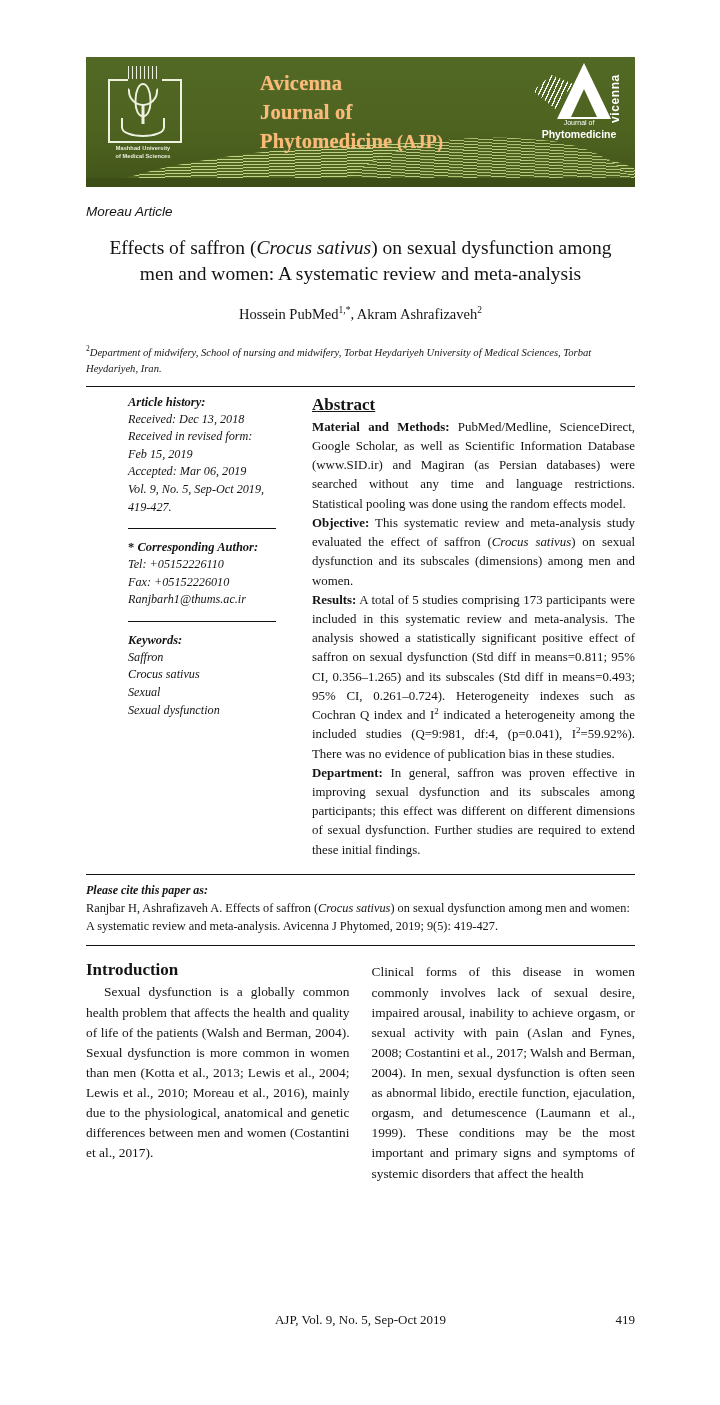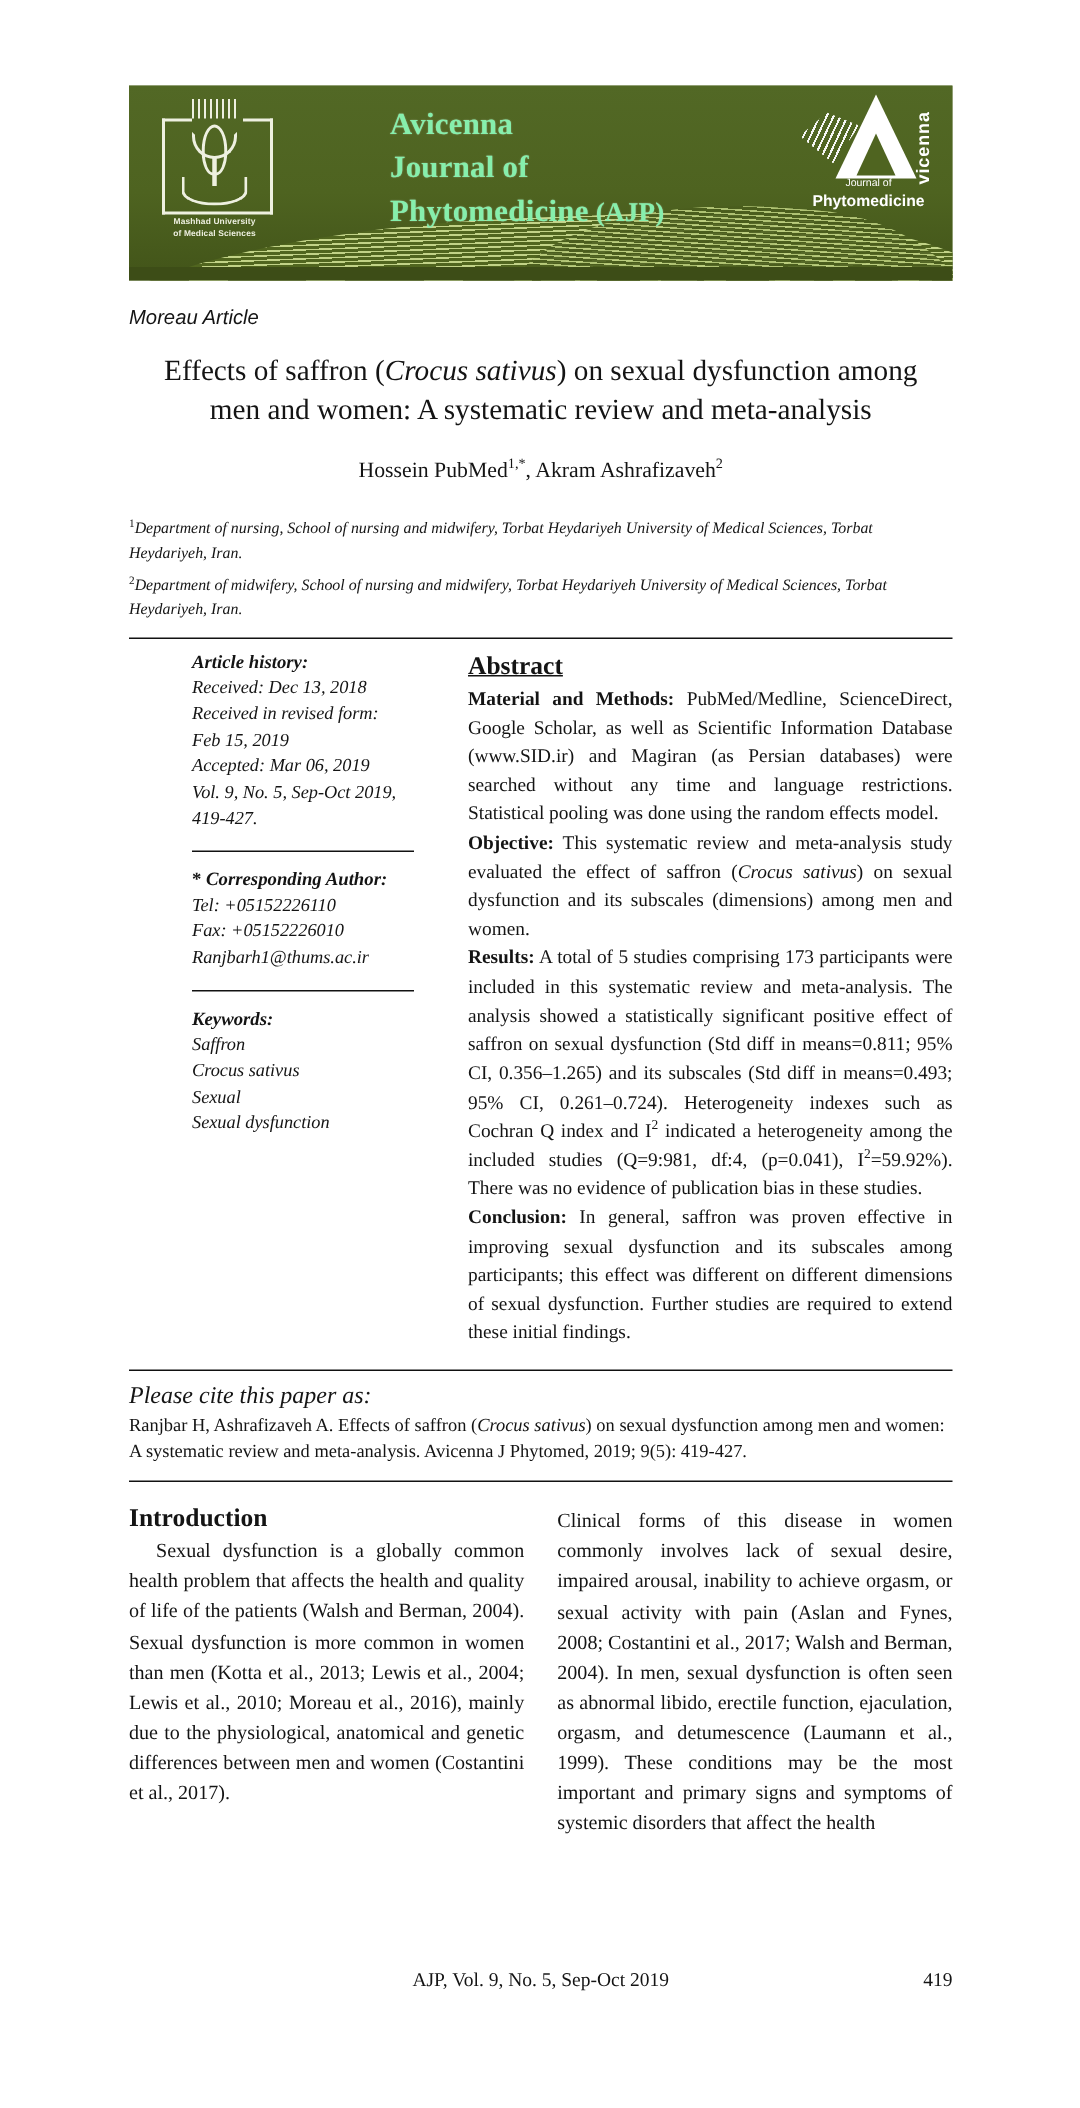--- a/index.html
+++ b/index.html
@@ -152,21 +152,21 @@
     font-weight: bold;
     line-height: 1.5;
     letter-spacing: .1px;
     color: #eef0e0;
   }
 
   .journal-title {
     position: absolute;
     left: 174px;
     top: 12px;
-    color: #86efac;
+    color: #fdba74;
     font-family: "Liberation Serif", serif;
     font-weight: bold;
     font-size: 20.5px;
     line-height: 1.42;
     letter-spacing: .2px;
     text-shadow: 0 0 1px rgba(255,255,255,.45);
   }
   .journal-title .jt-line { display: block; white-space: nowrap; }
   .journal-title .ajp { font-size: 18px; }
 
@@ -333,22 +333,23 @@
   .abs-p i { font-style: italic; }
   .abs-p sup { font-size: 9px; vertical-align: super; line-height: 0; }
 
   .cite-rule-top {
     border: none;
     border-top: 1.6px solid #111;
     margin: 14px 0 8px 0;
   }
   .cite-head {
     font-style: italic;
-    font-size: 16px;
+    font-size: 12px;
     margin: 0 0 2px 0;
+    font-weight: bold;
   }
   .cite-body {
     font-size: 12.3px;
     line-height: 1.45;
     margin: 0;
   }
   .cite-body i { font-style: italic; }
   .cite-rule-bottom {
     border: none;
     border-top: 1.6px solid #111;
@@ -435,21 +436,20 @@
   </div>
 
   <div class="content">
 
     <div class="review-article">Moreau Article</div>
 
     <div class="paper-title"><span>Effects of saffron (</span><i>Crocus sativus</i><span>) on sexual dysfunction among men and women: A systematic review and meta-analysis</span></div>
 
     <div class="authors"><span>Hossein PubMed</span><sup>1,*</sup><span>, Akram Ashrafizaveh</span><sup>2</sup></div>
 
-    <p class="affil"><sup>1</sup><span>Department of nursing, School of nursing and midwifery, Torbat Heydariyeh University of Medical Sciences, Torbat Heydariyeh, Iran.</span></p>
     <p class="affil"><sup>2</sup><span>Department of midwifery, School of nursing and midwifery, Torbat Heydariyeh University of Medical Sciences, Torbat Heydariyeh, Iran.</span></p>
 
     <hr class="rule-strong">
 
     <div class="abstract-block">
 
       <div class="sidebar">
         <div class="sb-head">Article history:</div>
         <div class="sb-line">Received: Dec 13, 2018</div>
         <div class="sb-line">Received in revised form:</div>
@@ -476,21 +476,21 @@
 
       <div class="abstract-col">
         <div class="abs-title">Abstract</div>
 
         <p class="abs-p"><b>Material and Methods:</b><span> PubMed/Medline, ScienceDirect, Google Scholar, as well as Scientific Information Database (www.SID.ir) and Magiran (as Persian databases) were searched without any time and language restrictions. Statistical pooling was done using the random effects model.</span></p>
 
         <p class="abs-p"><b>Objective:</b><span> This systematic review and meta-analysis study evaluated the effect of saffron (</span><i>Crocus sativus</i><span>) on sexual dysfunction and its subscales (dimensions) among men and women.</span></p>
 
         <p class="abs-p"><b>Results:</b><span> A total of 5 studies comprising 173 participants were included in this systematic review and meta-analysis. The analysis showed a statistically significant positive effect of saffron on sexual dysfunction (Std diff in means=0.811; 95% CI, 0.356–1.265) and its subscales (Std diff in means=0.493; 95% CI, 0.261–0.724). Heterogeneity indexes such as Cochran Q index and I</span><sup>2</sup><span> indicated a heterogeneity among the included studies (Q=9:981, df:4, (p=0.041), I</span><sup>2</sup><span>=59.92%). There was no evidence of publication bias in these studies.</span></p>
 
-        <p class="abs-p"><b>Conclusion:</b><span> In general, saffron was proven effective in improving sexual dysfunction and its subscales among participants; this effect was different on different dimensions of sexual dysfunction. Further studies are required to extend these initial findings.</span></p>
+        <p class="abs-p"><b>Department:</b><span> In general, saffron was proven effective in improving sexual dysfunction and its subscales among participants; this effect was different on different dimensions of sexual dysfunction. Further studies are required to extend these initial findings.</span></p>
       </div>
     </div>
 
     <hr class="cite-rule-top">
     <p class="cite-head">Please cite this paper as:</p>
     <p class="cite-body"><span>Ranjbar H, Ashrafizaveh A. Effects of saffron (</span><i>Crocus sativus</i><span>) on sexual dysfunction among men and women: A systematic review and meta-analysis. Avicenna J Phytomed, 2019; 9(5): 419-427.</span></p>
     <hr class="cite-rule-bottom">
 
     <div class="maintext">
       <div class="mt-col">

